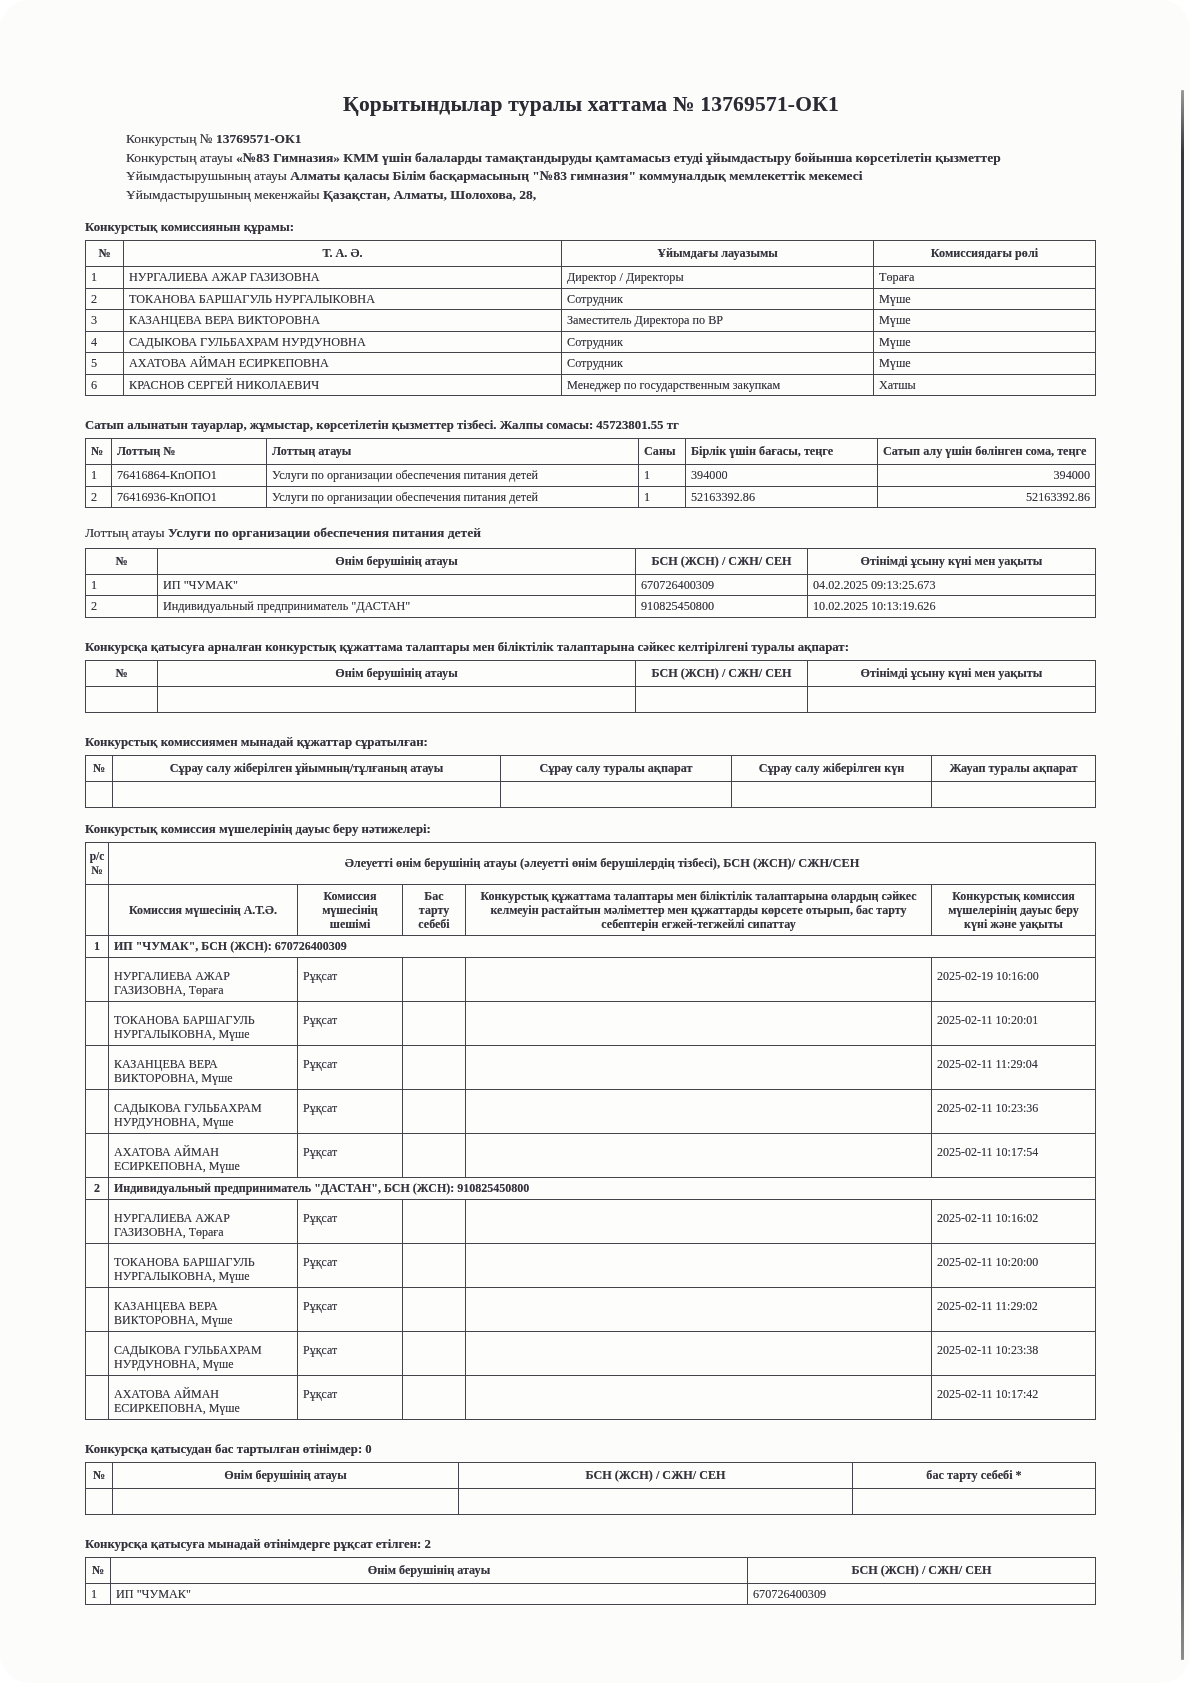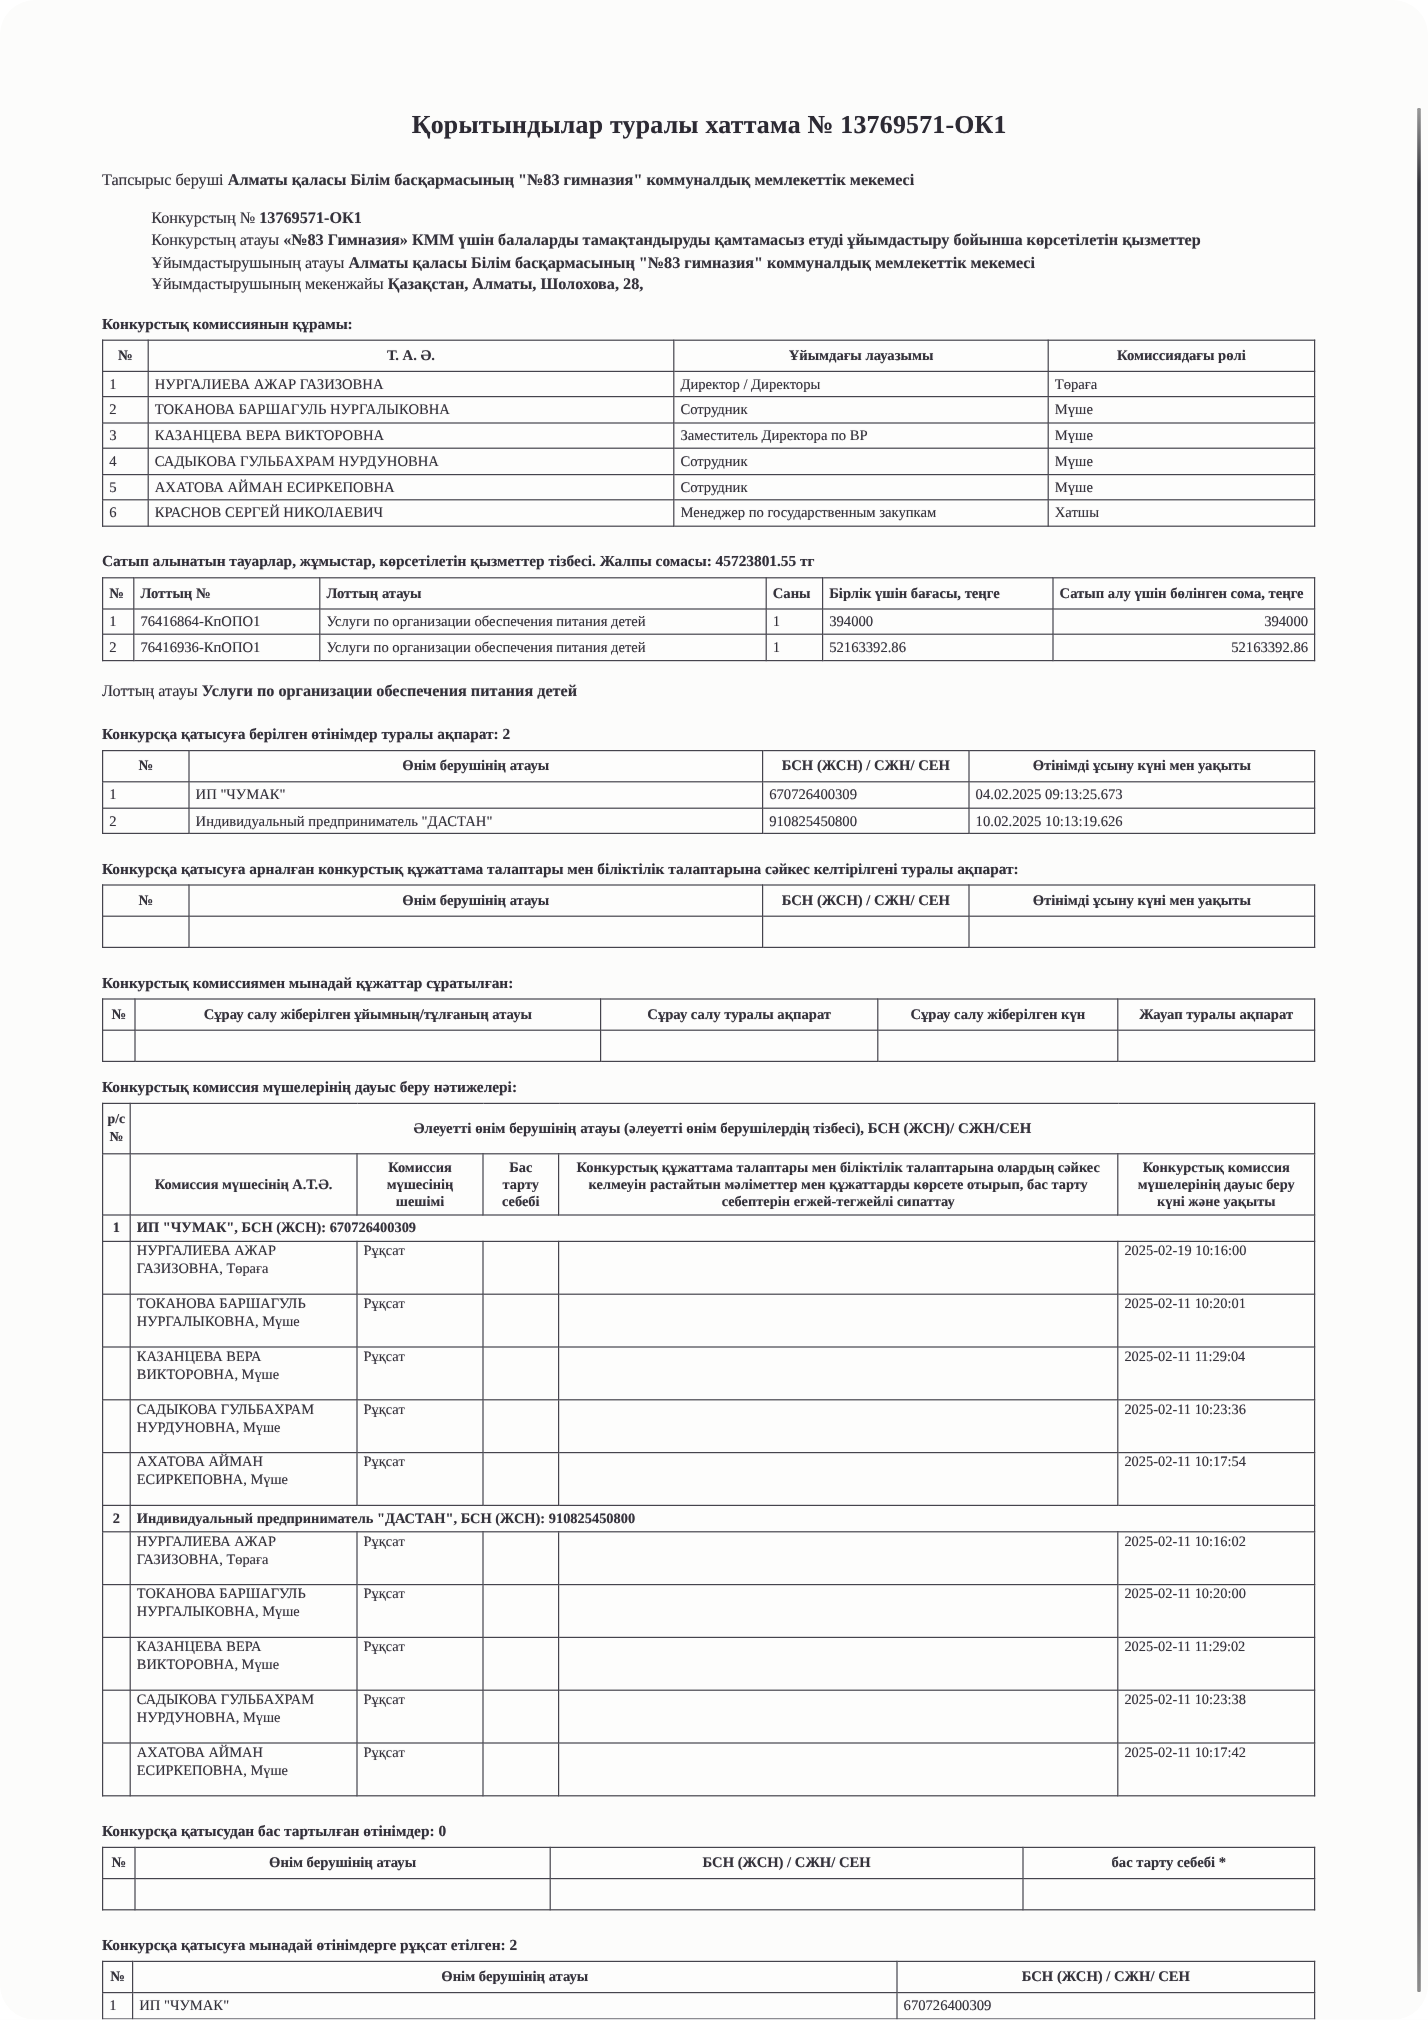--- a/index.html
+++ b/index.html
@@ -78,39 +78,35 @@
   tr.empty-row td { height: 26px; }
   
   table.voting th { height: auto; }
   table.voting .top-merged { height: 42px; font-size: 12.4px; }
   table.voting .sub-hdr th { font-size: 12px; line-height: 14px; padding: 4px 6px; }
   table.voting td { font-size: 12px; }
   table.voting tr.group-row td {
     font-weight: 700;
     height: 22px;
   }
-  table.voting tr.member-row td { height: 44px; vertical-align: top; padding-top: 0; }
+  table.voting tr.member-row td { height: 44px; vertical-align: top; padding-top: 11px; }
   .mt14 { margin-top: 14px; }
   .mt16 { margin-top: 16px; }
   .mt20 { margin-top: 20px; }
   .mt22 { margin-top: 22px; }
 </style>
 </head>
 <body>
 
 <div class="page">
   <div class="scan-edge"></div>
   <div class="content">
 
     <div class="doc-title">Қорытындылар туралы хаттама № 13769571-ОК1</div>
 
-    <div class="line customer-line">
-      <span class="lbl">Тапсырыс беруші</span>
-      <span class="val">Алматы қаласы Білім басқармасының "№83 гимназия" коммуналдық мемлекеттік мекемесі</span>
-    </div>
 
     <div class="info-block">
       <div class="line">
         <span class="lbl">Конкурстың №</span>
         <span class="val">13769571-ОК1</span>
       </div>
       <div class="line">
         <span class="lbl">Конкурстың атауы</span>
         <span class="val">«№83 Гимназия» КММ үшін балаларды тамақтандыруды қамтамасыз етуді ұйымдастыру бойынша көрсетілетін қызметтер</span>
       </div>
@@ -220,21 +216,20 @@
       </tbody>
     </table>
 
     <div class="mt16">
       <div class="line">
         <span class="lbl">Лоттың атауы</span>
         <span class="val">Услуги по организации обеспечения питания детей</span>
       </div>
     </div>
 
-    <div class="sec-heading mt20">Конкурсқа қатысуға берілген өтінімдер туралы ақпарат: 2</div>
     <table class="doc-table">
       <colgroup>
           <col style="width:72px">
           <col style="width:478px">
           <col style="width:172px">
           <col style="width:288px">
         </colgroup>
       <thead>
         <tr>
           <th>№</th>

